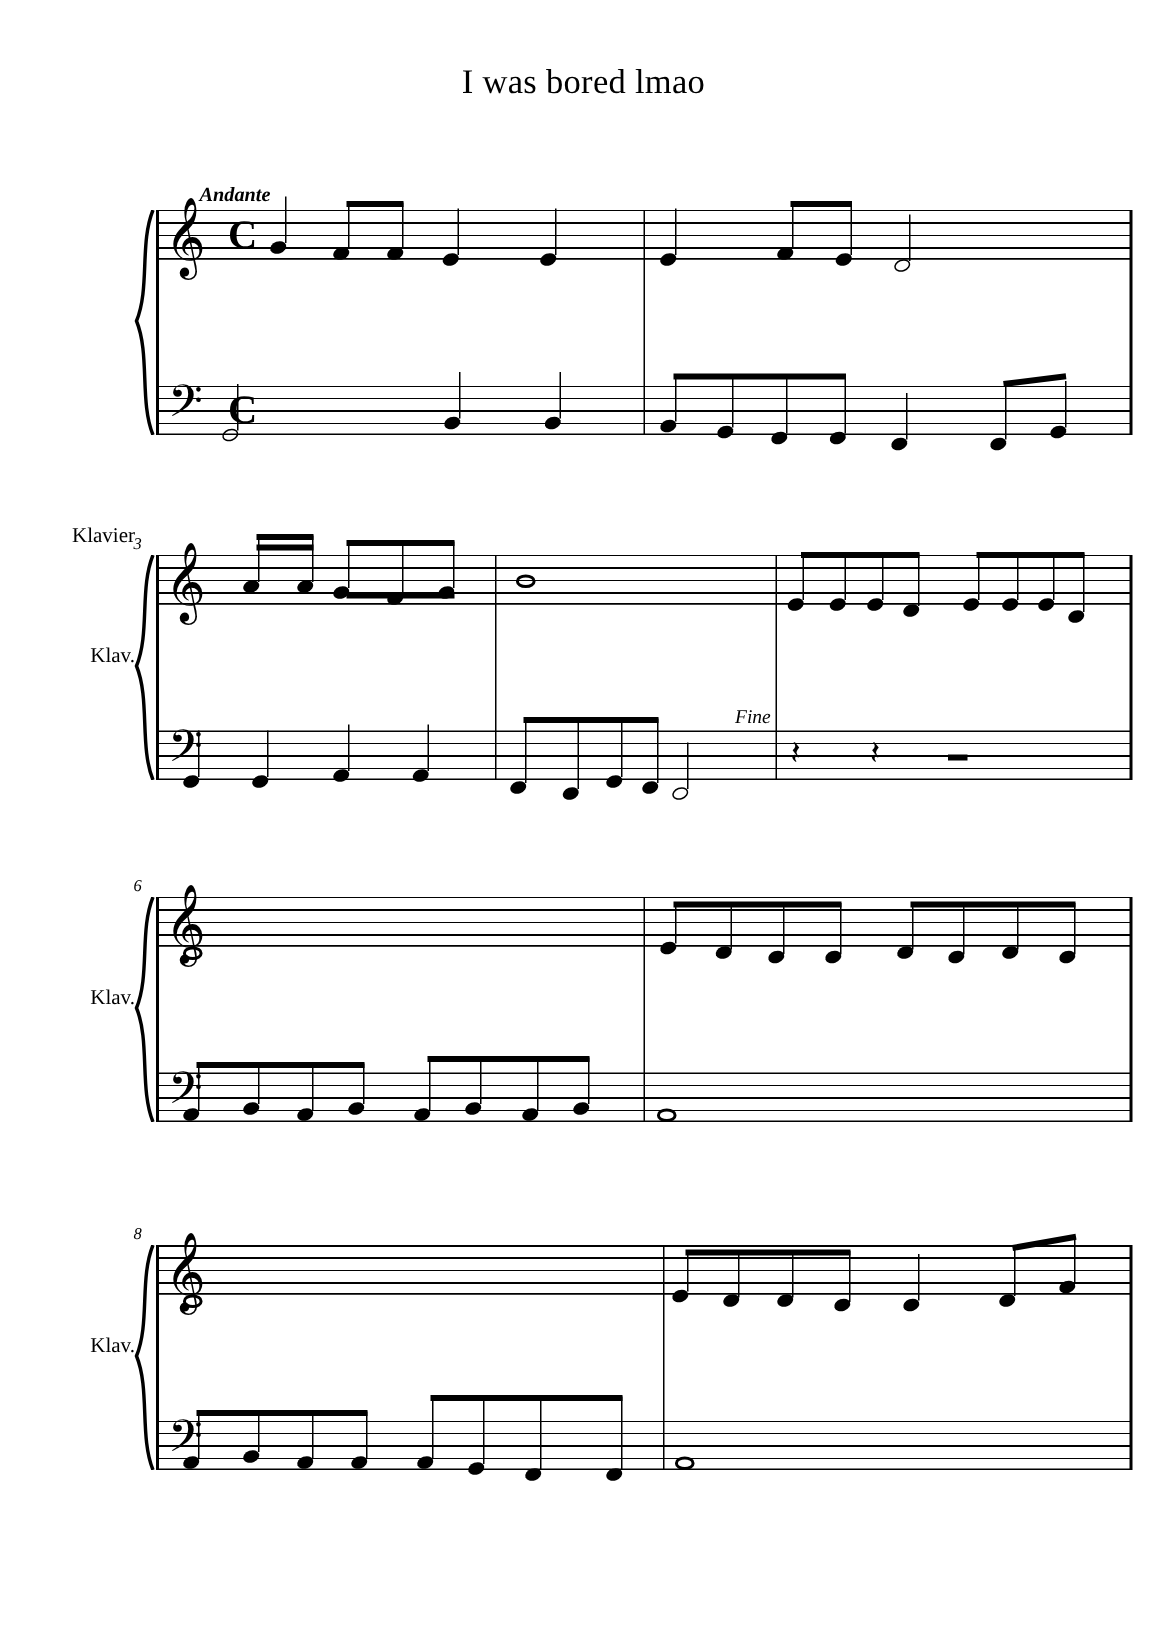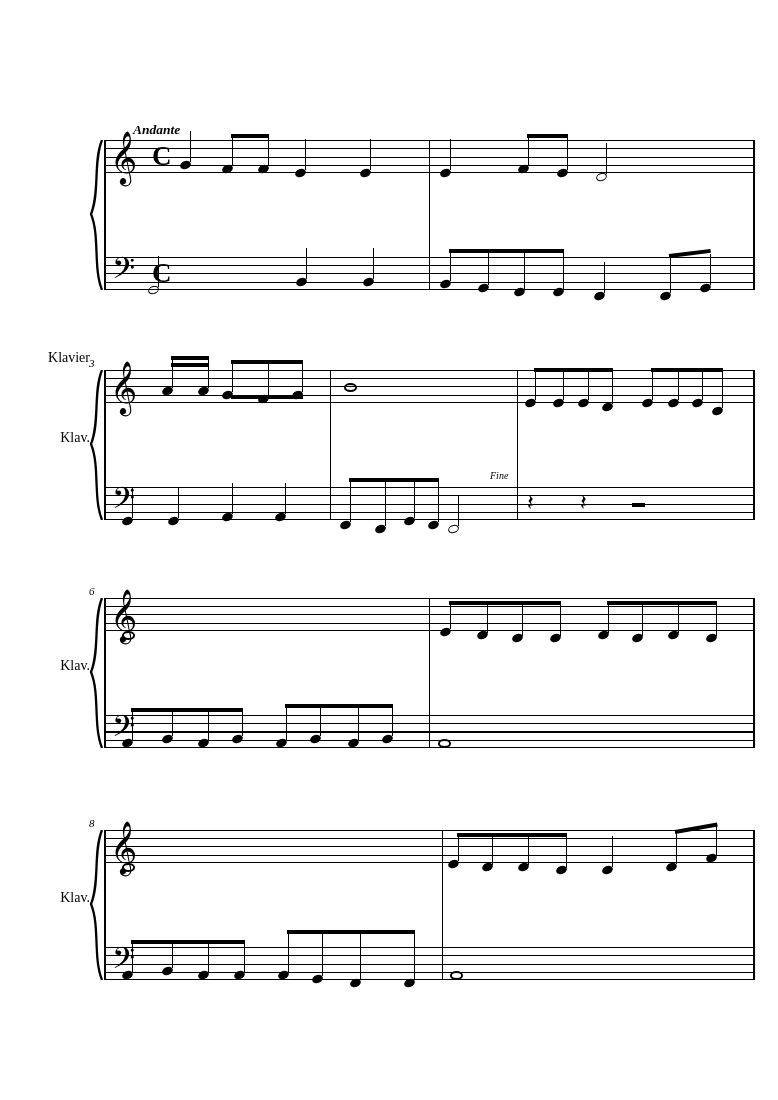--- a/index.html
+++ b/index.html
@@ -100,21 +100,21 @@
   }
   .measure-num {
     position: absolute;
     font-family: "Liberation Serif", serif;
     font-size: 11px;
     font-style: italic;
   }
   .expr {
     position: absolute;
     font-family: "Liberation Serif", serif;
-    font-size: 10px;
+    font-size: 13px;
     font-style: italic;
   }
 
   
   .note {
     position: absolute;
     width: 11px;
     height: 8px;
     border-radius: 50%;
     background: #000;
@@ -155,20 +155,21 @@
     height: 3.5px;
     width: 13px;
     background: #000;
   }
 </style>
 </head>
 <body>
 
 <div class="page">
 
+  <div class="title">I was bored lmao</div>
 
   <div class="system" style="top:140px; height:170px;">
 
     <div class="inst-label" style="left:20px; top:210px; width:70px;">Klavier</div>
 
     <div class="brace" style="left:88px; top:0px;">
       <svg width="16" height="150" viewBox="0 0 16 150">
         <path d="M14 0 C5 22, 12 52, 3 74 C12 96, 5 128, 14 150" stroke="#000" stroke-width="2.3" fill="none"></path>
       </svg>
     </div>

